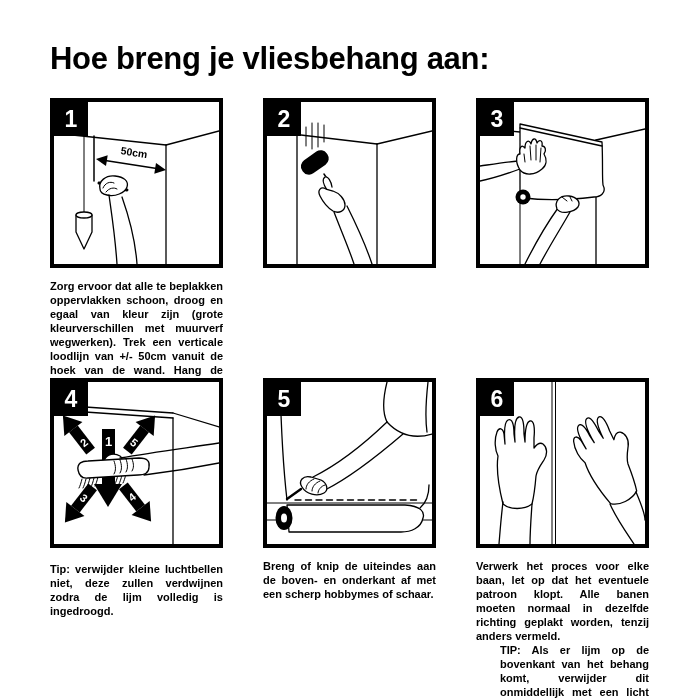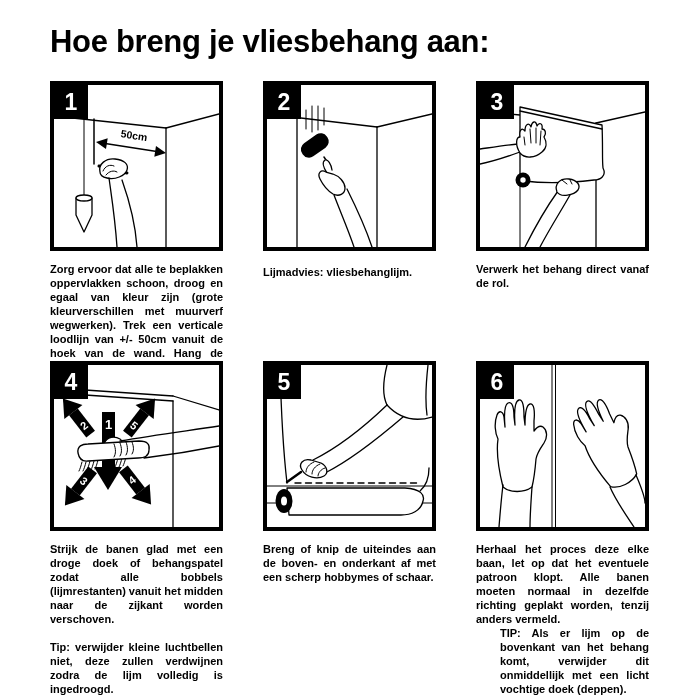--- a/index.html
+++ b/index.html
@@ -1,17 +1,17 @@
 <!DOCTYPE html>
 <html><head>
 <meta charset="utf-8">
 <style>
   html,body{margin:0;padding:0;background:#ffffff;}
   body{width:700px;height:700px;font-family:"Liberation Sans",sans-serif;color:#000;}
-  .page{position:relative;width:700px;height:700px;box-sizing:border-box;padding:22px 50px 0 50px;}
+  .page{position:relative;width:700px;height:700px;box-sizing:border-box;padding:39px 50px 0 50px;}
   .title{font-size:31px;line-height:40px;font-weight:800;letter-spacing:-0.3px;margin:0 0 19px 0;}
   .grid{display:grid;grid-template-columns:repeat(3,173px);grid-template-rows:280px auto;column-gap:40px;}
   .step{align-self:start;}
   .panel{position:relative;width:173px;height:170px;border:4px solid #000;box-sizing:border-box;background:#fff;}
   .badge{position:absolute;top:0;left:0;width:34px;height:34px;background:#000;display:flex;align-items:center;justify-content:center;z-index:3;}
   .badge span{color:#fff;font-size:23px;font-weight:bold;line-height:1;}
   .illus{position:absolute;top:0;left:0;width:165px;height:162px;display:block;}
   .illus path,.illus line,.illus ellipse,.illus circle{stroke:#000;stroke-width:1.3;fill:none;stroke-linecap:round;stroke-linejoin:round;}
   .illus .thin{stroke-width:1;}
   .illus .fw{fill:#fff;}
@@ -93,21 +93,20 @@
           </g>
           <g>
             <path class="fw" d="M60,88 C56,82 55,77 58,75 C61,74 64,79 65,85"></path>
             <path class="fw" d="M59,87 C54,84 50,88 53,94 C56,100 61,106 66,109 C72,112 78,109 78,103 C78,97 72,91 66,89 Z"></path>
             <path d="M67,110 C73,126 81,144 87,162"></path>
             <path d="M80,104 C90,124 99,144 105,162"></path>
           </g>
         </svg>
       </div>
       <div class="caption">
-        <p class="gap">Lijmadvies: vliesbehanglijm.</p>
       </div>
     </section>
 
     <section class="step">
       <div class="panel">
         <div class="badge">
             <span>3</span>
           </div>
         <svg class="illus" viewBox="0 0 165 162">
           <g>
@@ -130,23 +129,20 @@
             <path class="fw" d="M40,68 C35,60 36,52 40,52 C39,45 42,42 45,46 C45,39 49,37 51,42 C52,36 56,35 57,41 C59,37 63,38 62,44 C65,44 67,48 64,52 C67,57 67,63 62,67 C55,73 45,74 40,68 Z"></path>
             <path class="thin" d="M44,52 L45,60 M50,44 L51,58 M56,43 L56,58 M61,46 L60,60"></path>
           </g>
           <g>
             <path d="M45,162 C56,140 68,120 78,106"></path>
             <path d="M60,162 C70,143 81,126 90,110"></path>
             <path class="fw" d="M77,107 C74,99 80,93 89,94 C97,95 101,100 98,105 C94,110 81,113 77,107 Z"></path>
             <path class="thin" d="M82,95 L87,99 M90,95 L92,99"></path>
           </g>
         </svg>
-      </div>
-      <div class="caption">
-        <p>Verwerk het behang direct vanaf de rol.</p>
       </div>
     </section>
 
     <section class="step">
       <div class="panel">
         <div class="badge">
             <span>4</span>
           </div>
         <svg class="illus" viewBox="0 0 165 162">
           <g>
@@ -186,21 +182,20 @@
           <g>
             <path class="fw" d="M50,79 C53,71 61,71 66,74 C69,76 68,78 66,78"></path>
             <path class="fw" d="M24,88 C23,81 28,79 34,79 L85,76 C94,76 96,80 95,85 C95,91 90,93 84,93 L34,96 C27,97 25,93 24,88 Z"></path>
             <path class="thin" d="M60,79 C62,84 62,89 60,92 M66,78 C68,83 68,88 66,91 M72,77 C74,82 74,87 72,90 M78,77 C80,82 80,86 78,89"></path>
             <path d="M66,76 C100,70 132,66 165,61"></path>
             <path d="M90,93 C115,90 140,86 165,81"></path>
           </g>
         </svg>
       </div>
       <div class="caption">
-        <p>Strijk de banen glad met een droge doek of behangspatel zodat alle bobbels (lijmrestanten) vanuit het midden naar de zijkant worden verschoven.</p>
         <p class="gap">Tip: verwijder kleine luchtbellen niet, deze zullen verdwijnen zodra de lijm volledig is ingedroogd.</p>
       </div>
     </section>
 
     <section class="step">
       <div class="panel">
         <div class="badge">
             <span>5</span>
           </div>
         <svg class="illus" viewBox="0 0 165 162">
@@ -251,19 +246,19 @@
             <path d="M52,122 C51,136 50,150 50,162"></path>
           </g>
           <g>
             <path class="fw" transform="rotate(-26 122 88)" d="M115,122 C111,106 108,88 110,74 C107,68 106,58 109,50 C111,45 115,46 116,52 L117,62 C116,50 116,40 120,38 C124,36 126,42 126,52 L127,60 C126,46 127,36 131,35 C135,34 136,42 136,52 L137,60 C137,48 138,40 142,39 C146,38 147,46 146,56 L146,66 C149,62 152,60 155,62 C159,65 160,72 156,78 C152,84 149,88 148,94 C147,106 146,114 144,122 C136,128 122,128 115,122 Z"></path>
             <path d="M130,122 C136,136 146,150 154,162"></path>
             <path d="M156,110 C162,124 165,132 165,138"></path>
           </g>
         </svg>
       </div>
       <div class="caption">
-        <p>Herhaal het proces deze elke baan, let op dat het eventuele patroon klopt. Alle banen moeten normaal in dezelfde richting geplakt worden, tenzij anders vermeld.</p>
+        <p>Verwerk het proces voor elke baan, let op dat het eventuele patroon klopt. Alle banen moeten normaal in dezelfde richting geplakt worden, tenzij anders vermeld.</p>
         <p class="tight">TIP: Als er lijm op de bovenkant van het behang komt, verwijder dit onmiddellijk met een licht vochtige doek (deppen).</p>
       </div>
     </section>
 
   </div>
 </div>
 
 </body></html>

